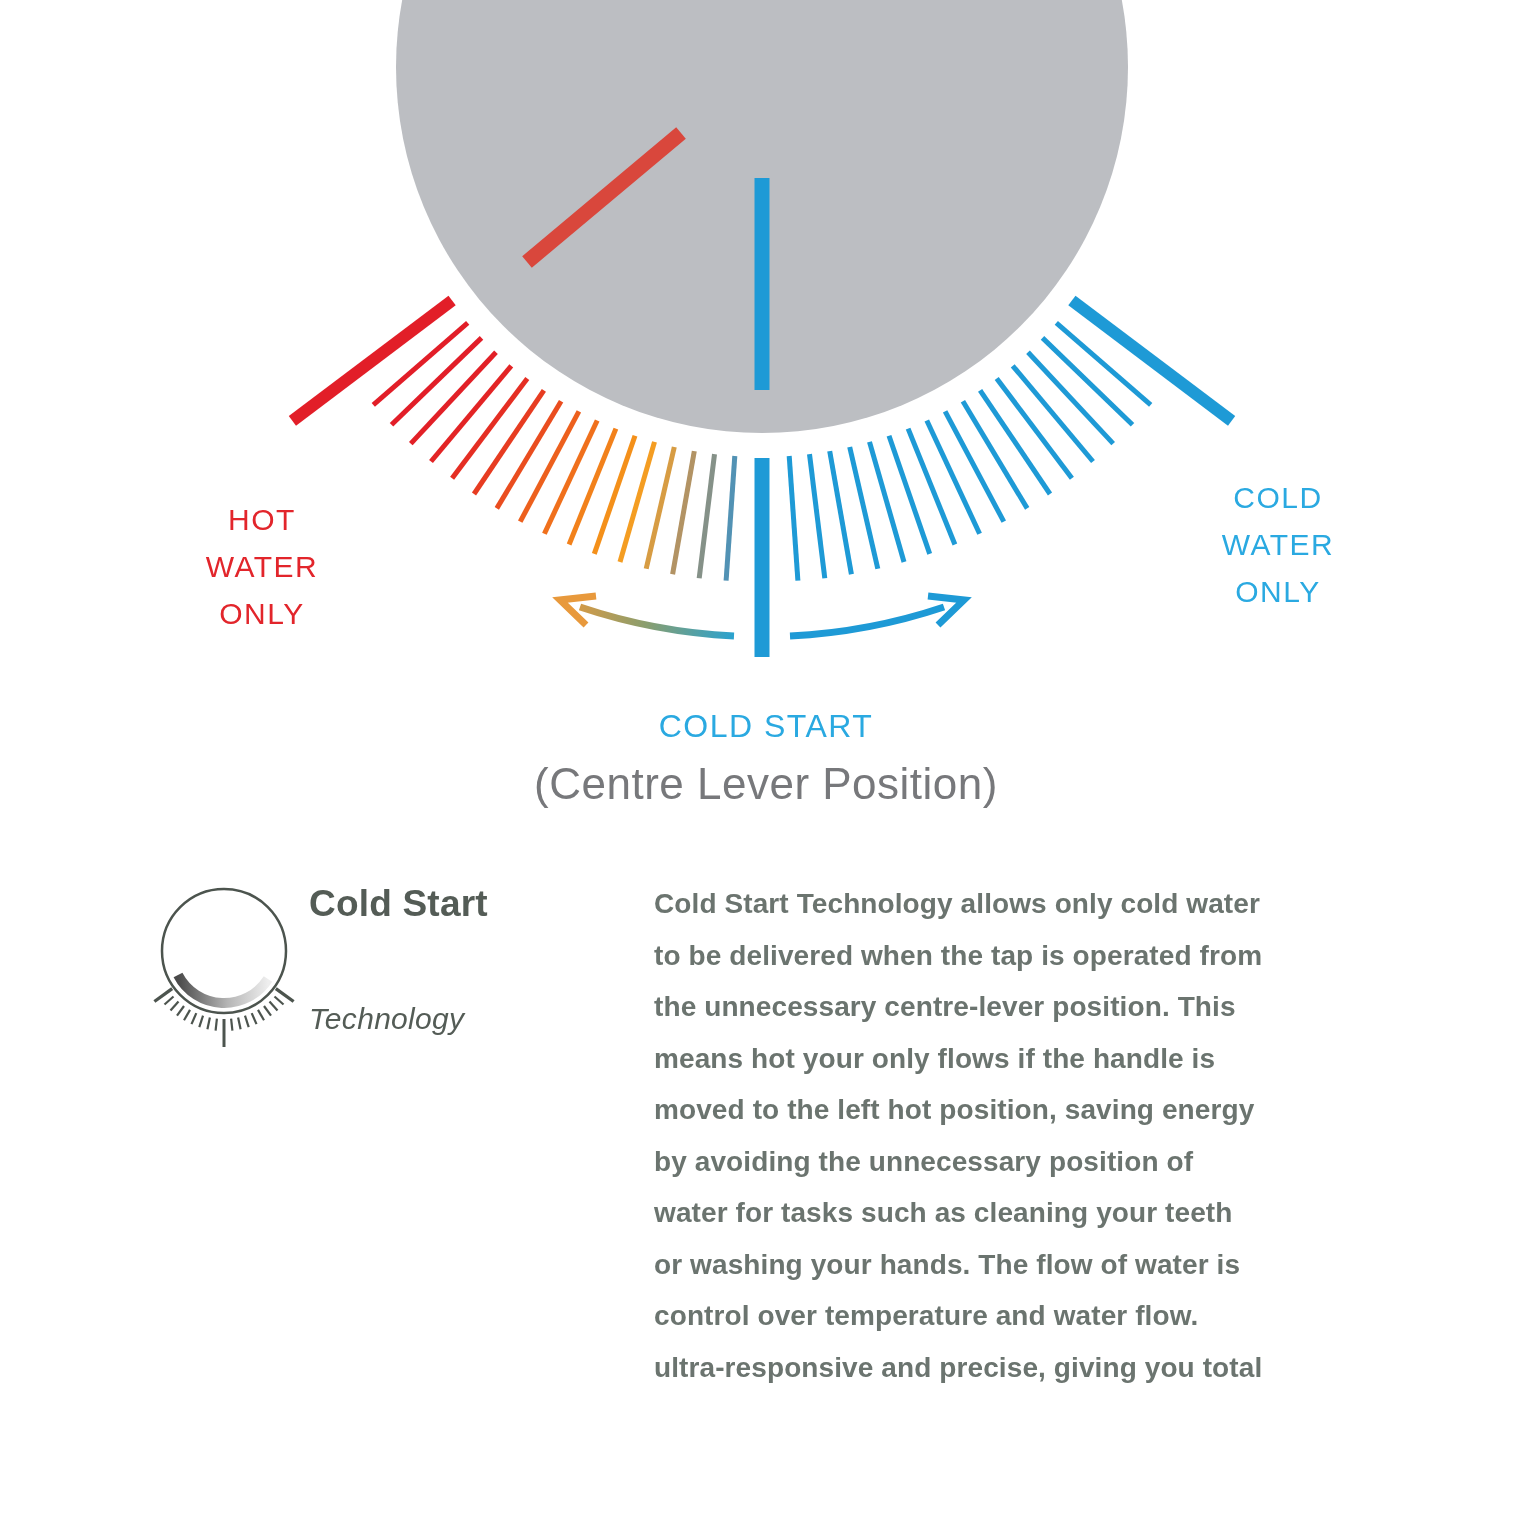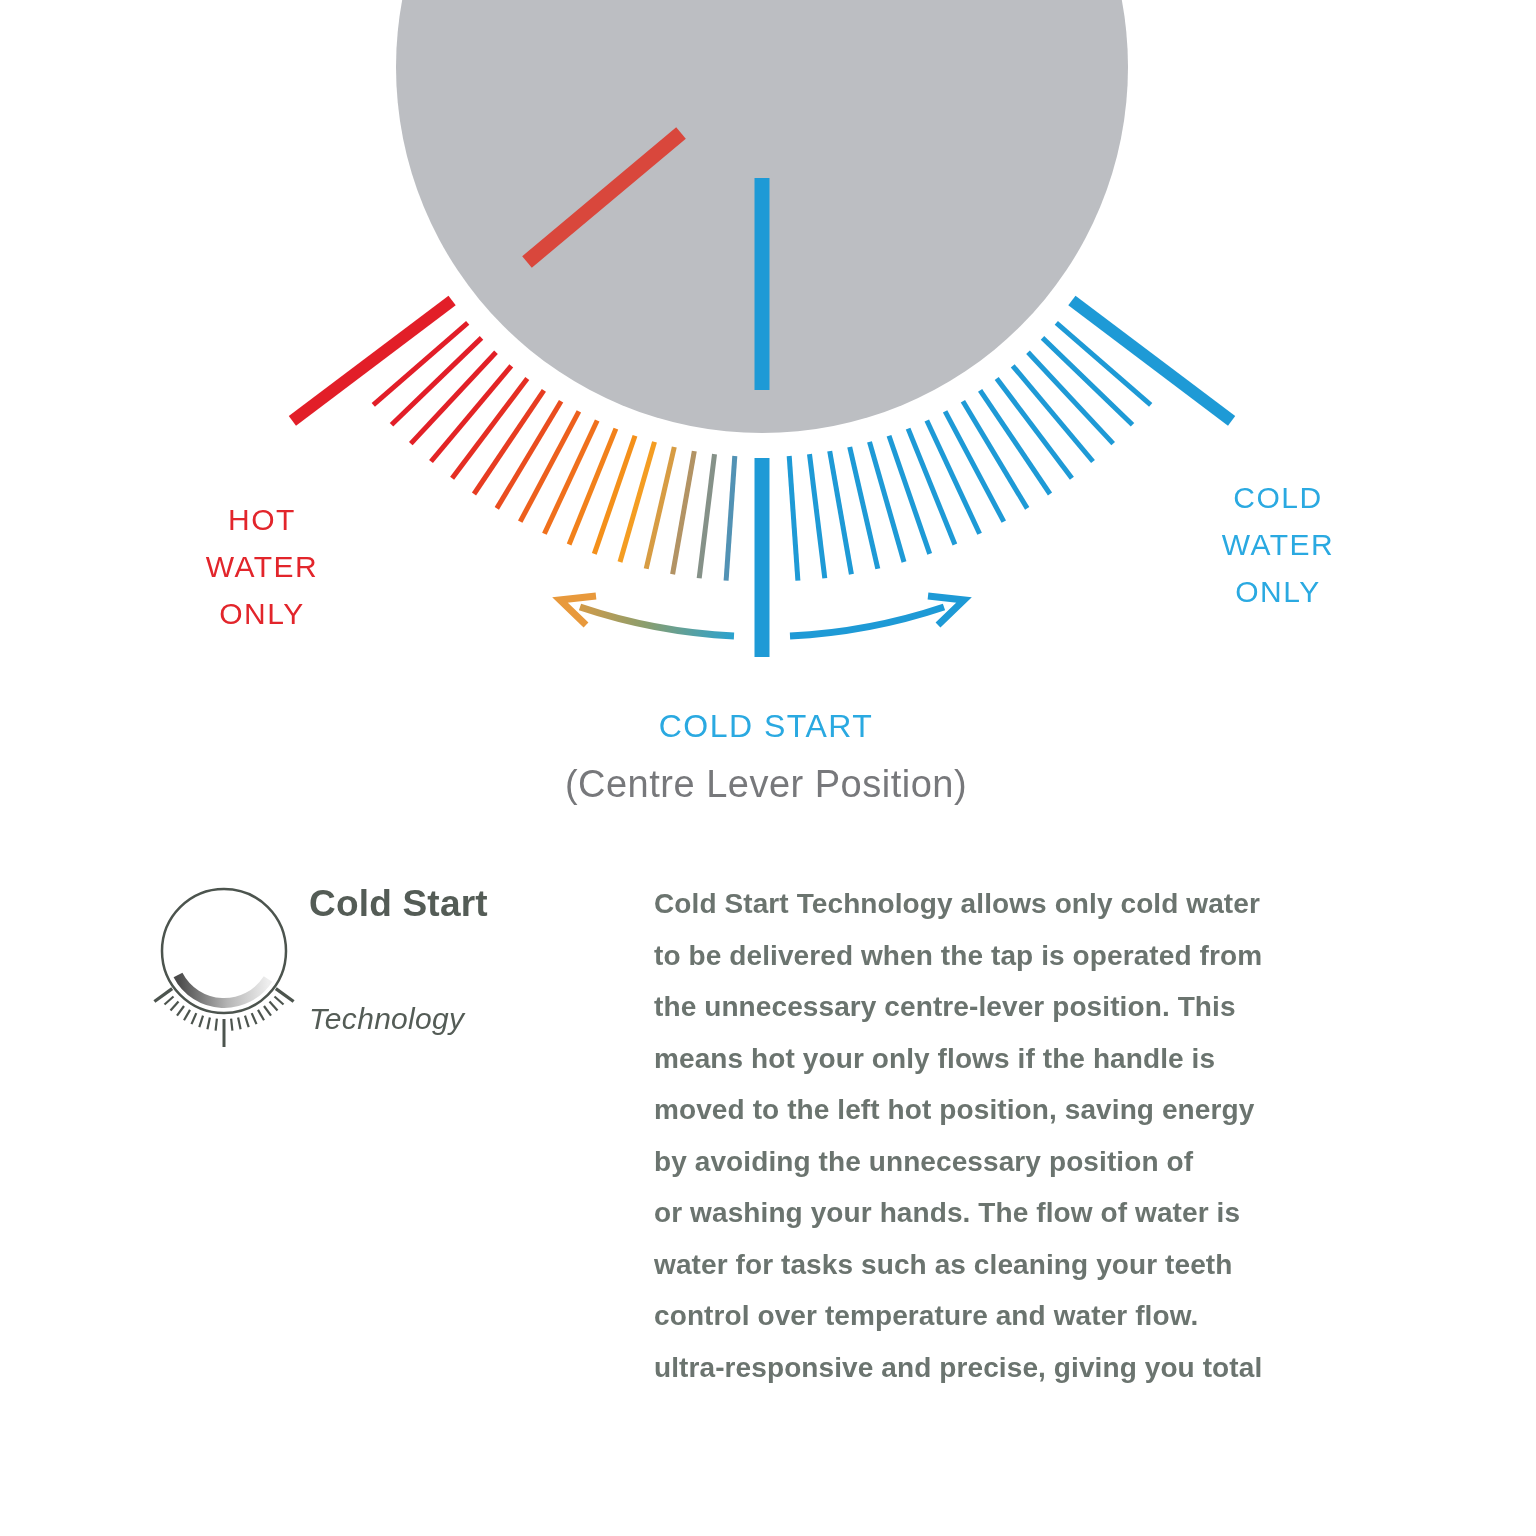--- a/index.html
+++ b/index.html
@@ -20,21 +20,21 @@
   #icon-circle{fill:#ffffff;stroke:var(--icon);stroke-width:2.5;}
   #icon-arc{fill:none;stroke:url(#iconArcGrad);stroke-width:10;}
 
   .lbl{position:absolute;text-align:center;margin-top:30px;}
   .hot-label{left:160px;top:466px;width:204px;font-size:30px;line-height:47px;
     letter-spacing:1.5px;color:var(--label-red);}
   .cold-label{left:1176px;top:444px;width:204px;font-size:30px;line-height:47px;
     letter-spacing:1.5px;color:var(--label-blue);}
   .cold-start-label{left:516px;top:676px;width:500px;font-size:32px;line-height:40px;
     letter-spacing:1.5px;color:var(--label-blue);}
-  .centre-lever-label{left:516px;top:733px;width:500px;font-size:38px;line-height:42px;
+  .centre-lever-label{left:516px;top:733px;width:500px;font-size:44px;line-height:42px;
     letter-spacing:0.5px;color:var(--label-gray);}
 
   .feature-title{position:absolute;left:309px;top:877px;font-size:37px;font-weight:700;
     line-height:53px;letter-spacing:0.2px;color:var(--heading);}
   .feature-subtitle{position:absolute;left:309px;top:1002px;font-size:30px;
     letter-spacing:0.3px;color:var(--heading);font-style:italic;}
   .feature-description{position:absolute;left:654px;top:878px;font-size:28px;
     line-height:51.5px;letter-spacing:0.1px;color:var(--body-text);white-space:nowrap;font-weight:bold;}
 </style>
 </head>
@@ -151,18 +151,18 @@
   </div>
   <div class="feature-subtitle">Technology</div>
 
   <div class="feature-description">
     <div>Cold Start Technology allows only cold water</div>
     <div>to be delivered when the tap is operated from</div>
     <div>the unnecessary centre-lever position. This</div>
     <div>means hot your only flows if the handle is</div>
     <div>moved to the left hot position, saving energy</div>
     <div>by avoiding the unnecessary position of</div>
+    <div>water for tasks such as cleaning your teeth</div>
     <div>or washing your hands. The flow of water is</div>
-    <div>water for tasks such as cleaning your teeth</div>
     <div>control over temperature and water flow.</div>
     <div>ultra-responsive and precise, giving you total</div>
   </div>
 </div>
 
 </body></html>

